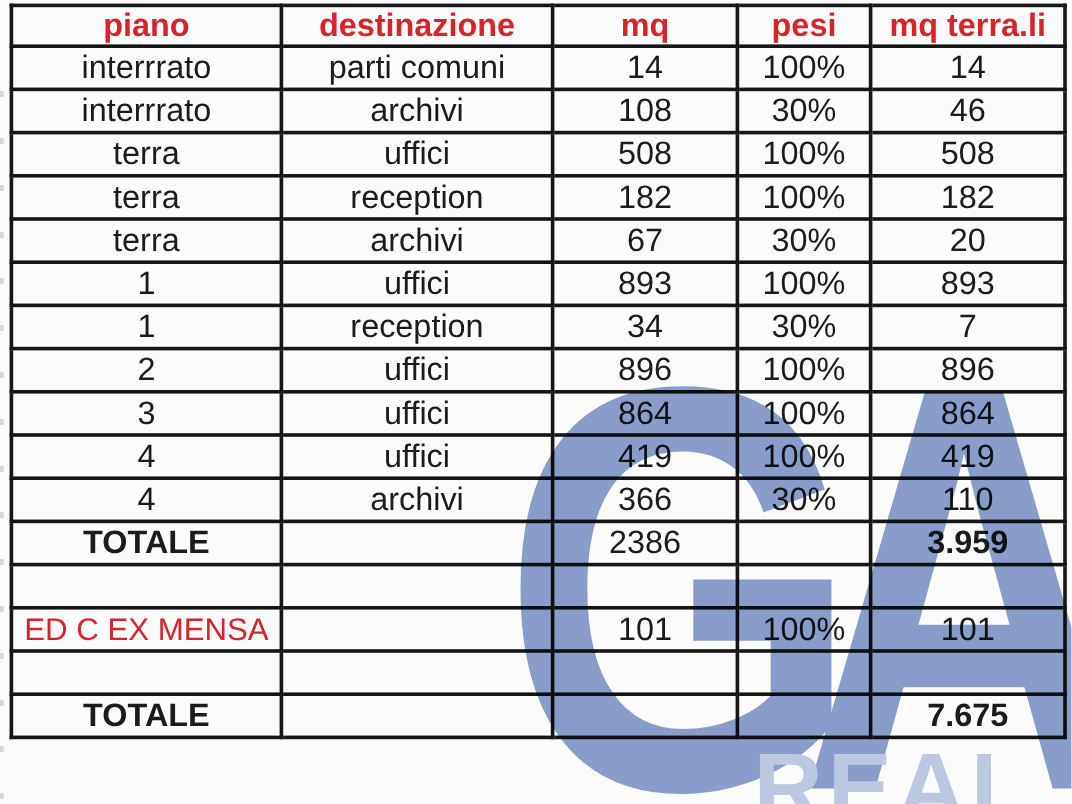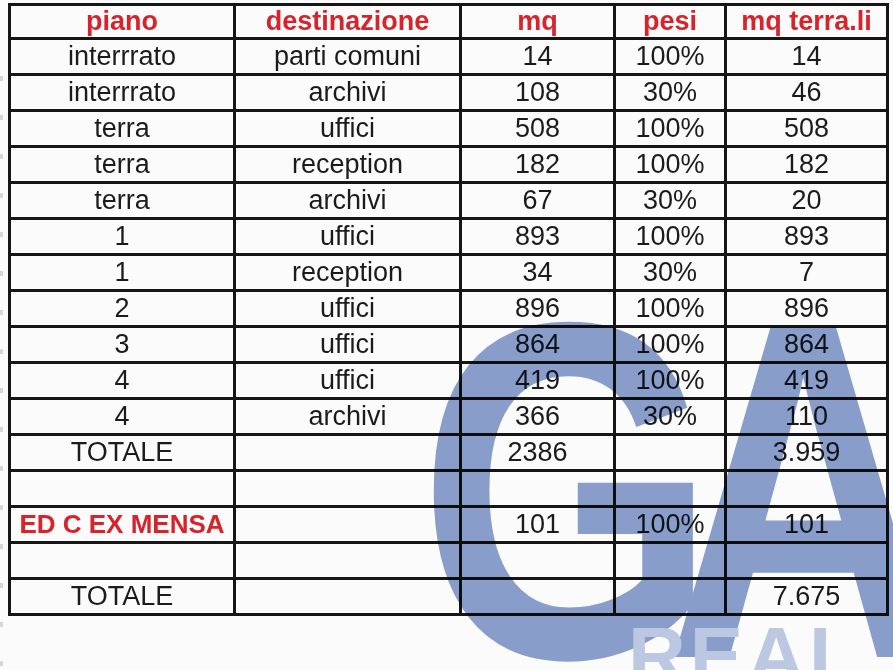--- a/index.html
+++ b/index.html
@@ -37,22 +37,22 @@
   .sheet th {
     color:var(--red,#d8232a);
     font-size:27px;
     font-weight:700;
   }
   .sheet td {
     color:var(--ink,#1b1b1b);
     font-size:27px;
     font-weight:400;
   }
-  .sheet td.bold { font-weight:400;margin-top:40px; }
-  .sheet td.red-bold { font-weight:700; color:var(--red,#d8232a); font-size:26px; }
+  .sheet td.bold { font-weight:700;margin-top:40px; }
+  .sheet td.red-bold { font-weight:400; color:var(--red,#d8232a); font-size:26px; }
 
   
   .watermark {
     position:absolute; inset:0;
     mix-blend-mode:multiply;
     pointer-events:none;
     z-index:5;
   }
   .wm-ga {
     position:absolute; left:418px; top:251px;

